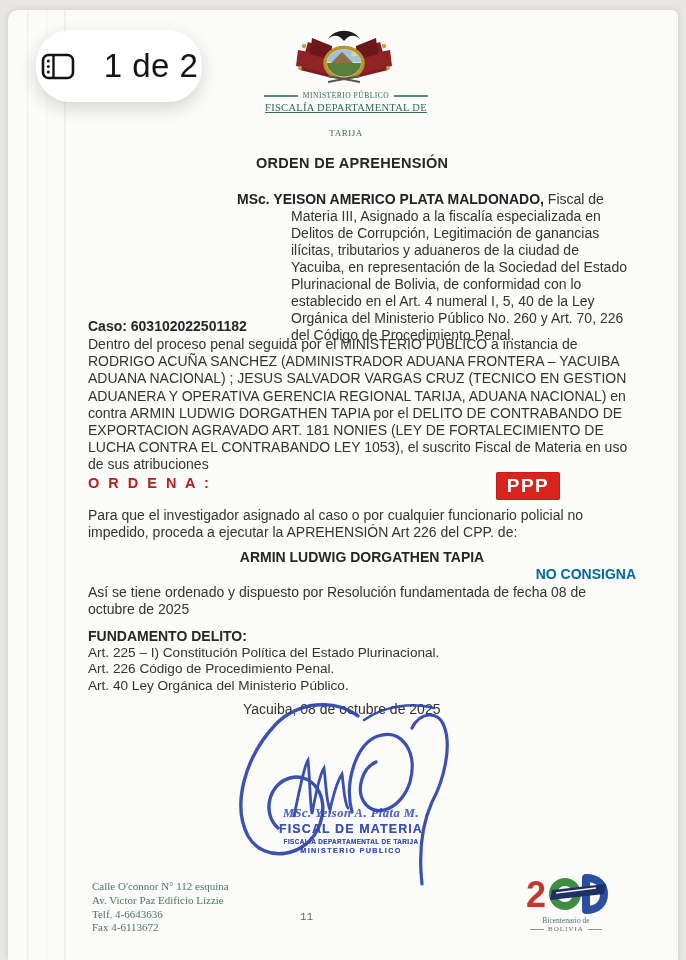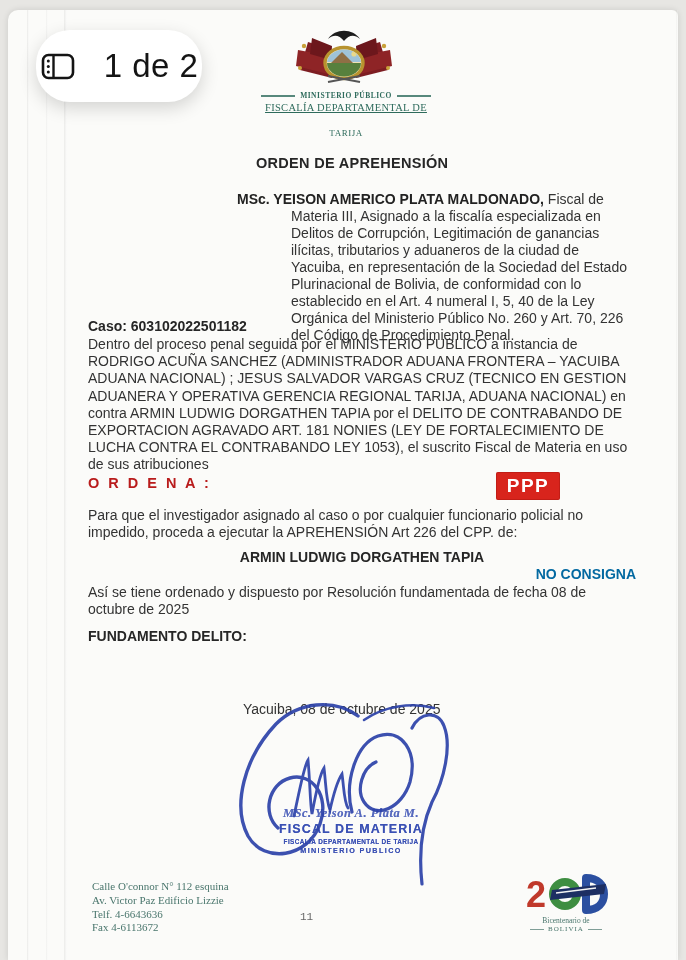--- a/index.html
+++ b/index.html
@@ -18,21 +18,21 @@
          border-radius:34px;box-shadow:0 6px 18px rgba(0,0,0,.16);display:flex;align-items:center;
          justify-content:center;gap:28px;z-index:30;}
   .badge .label{font-size:33px;color:#141414;font-weight:500;letter-spacing:.5px;}
 
   
   .emblem{position:absolute;left:288px;top:26px;width:112px;height:64px;}
   .inst{position:absolute;left:238px;top:92px;width:216px;text-align:center;color:#2e6b5c;
         font-family:"Liberation Serif","DejaVu Serif",serif;line-height:1.05;}
   .inst .row{display:flex;align-items:center;justify-content:center;gap:5px;}
   .inst .hline{height:2px;background:#2e6b5c;flex:0 0 34px;opacity:.8;}
-  .inst .ministry{font-size:7.5px;font-weight:bold;letter-spacing:.5px;}
+  .inst .ministry{font-size:7.5px;font-weight:normal;letter-spacing:.5px;}
   .inst .office1{font-size:10.5px;letter-spacing:.3px;margin-top:2px;text-decoration:underline;}
   .inst .office2{font-size:9px;letter-spacing:.5px;margin-top:16px;}
 
   
   .doc{color:#2f2f2f;}
   .title{position:absolute;left:256px;top:155px;font-size:14.5px;font-weight:bold;color:#262626;letter-spacing:.3px;}
   .intro{position:absolute;left:237px;top:177px;width:396px;font-size:14px;line-height:17px;
          padding-left:54px;text-indent:-54px;box-sizing:border-box;color:#333;}
   .intro b{color:#222;}
   .caso-label{position:absolute;left:88px;top:318px;font-size:14px;font-weight:bold;color:#262626;}
@@ -146,20 +146,25 @@
 
   <div class="ordena doc">O R D E N A :</div>
   <div class="ppp">PPP</div>
 
   <div class="order-body doc">Para que el investigador asignado al caso o por cualquier funcionario policial no impedido, proceda a ejecutar la APREHENSIÓN Art 226 del CPP. de:</div>
   <div class="subject doc">ARMIN LUDWIG DORGATHEN TAPIA</div>
   <div class="subject2 doc">NO CONSIGNA</div>
   <div class="resolution doc">Así se tiene ordenado y dispuesto por Resolución fundamentada de fecha 08 de octubre de 2025</div>
 
   <div class="legal-h doc">FUNDAMENTO DELITO:</div>
+  <div class="legal doc">
+    <div>Art. 225 – I) Constitución Política del Estado Plurinacional.</div>
+    <div>Art. 226 Código de Procedimiento Penal.</div>
+    <div>Art. 40 Ley Orgánica del Ministerio Público.</div>
+  </div>
 
   <div class="dateline doc">Yacuiba, 08 de octubre de 2025</div>
 
   <div class="signature">
     <svg width="246" height="192" viewBox="0 0 246 192">
       <g fill="none" stroke="#2c42a9" stroke-linecap="round" opacity="0.92">
         <path stroke-width="3.4" d="M142 20 C118 2 82 6 60 28 C28 62 16 110 32 140 C48 168 92 162 104 128 C114 100 96 76 74 82 C52 88 46 118 62 132"></path>
         <path stroke-width="2.8" d="M78 120 C84 92 88 70 92 64 C94 84 94 108 96 118 C100 96 104 78 108 72 C110 88 110 104 114 114 C118 96 122 84 126 78 C128 92 128 106 132 112"></path>
         <path stroke-width="3.2" d="M136 116 C128 86 140 48 162 40 C186 32 202 56 194 86 C186 112 160 124 148 106 C140 94 146 72 160 66"></path>
         <path stroke-width="3.2" d="M196 32 C204 16 222 14 228 30 C236 50 228 84 216 106 C208 124 202 152 206 188"></path>

